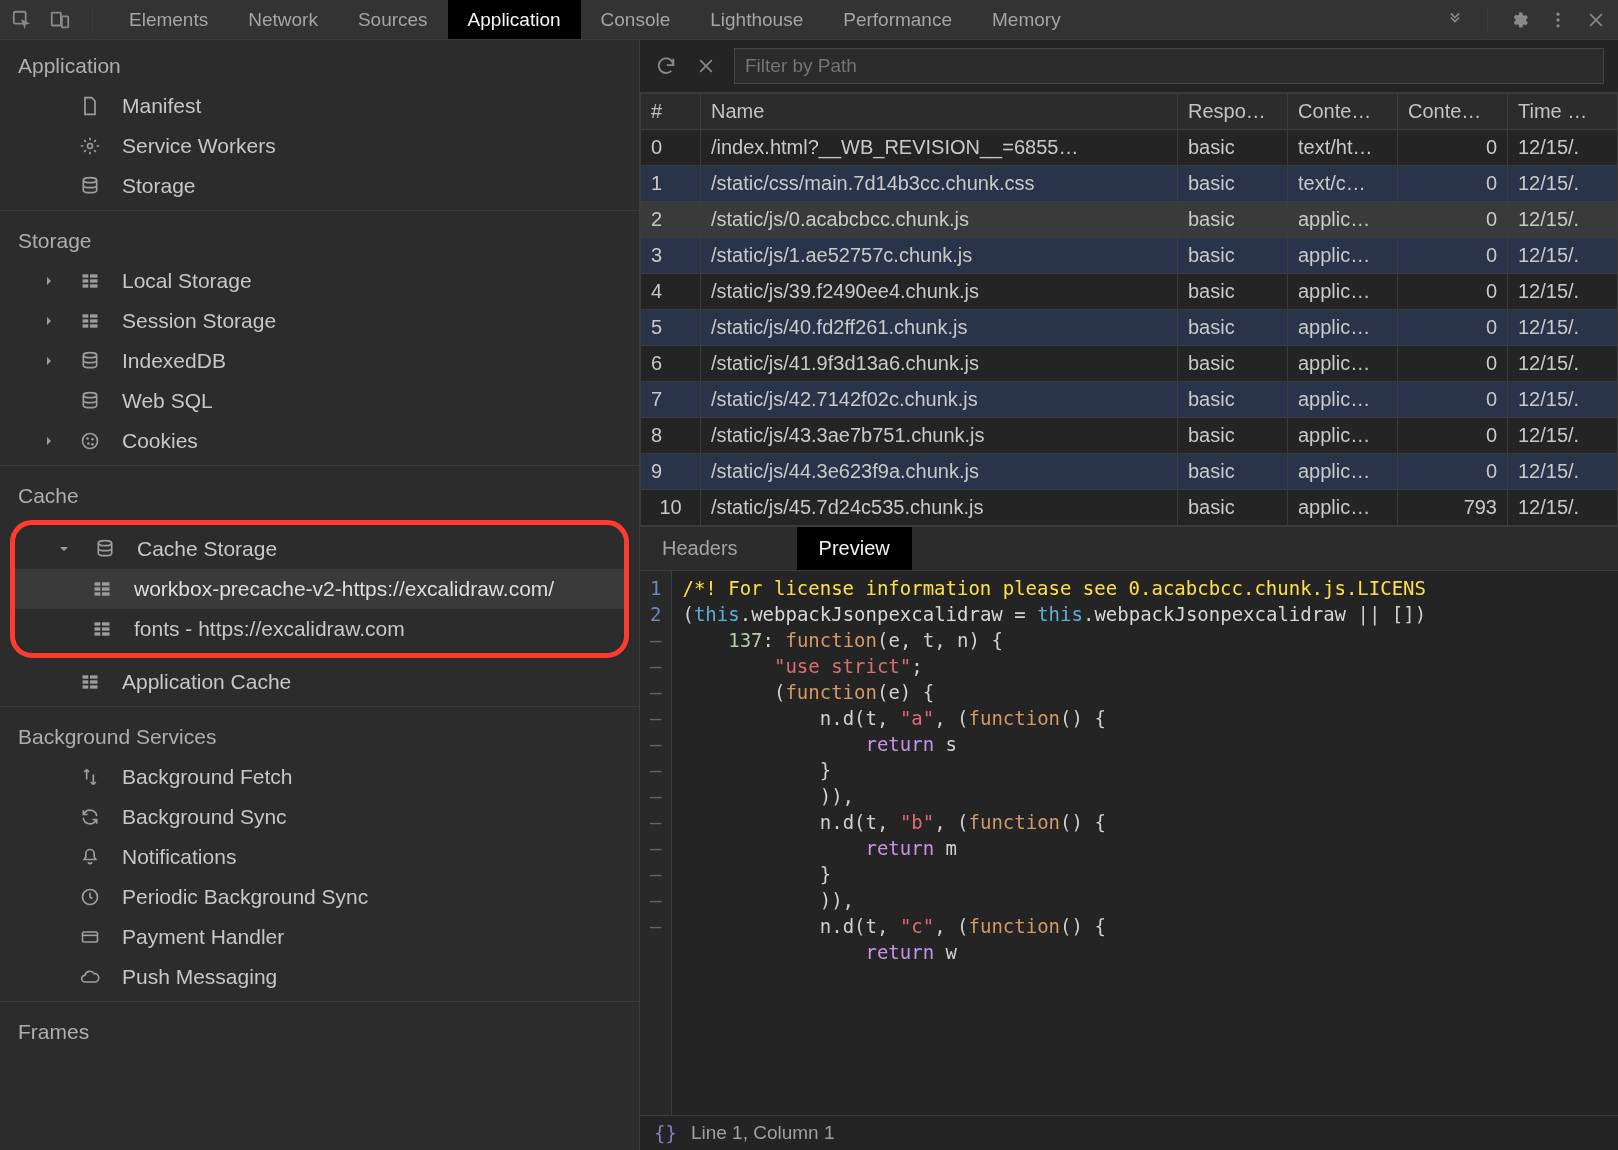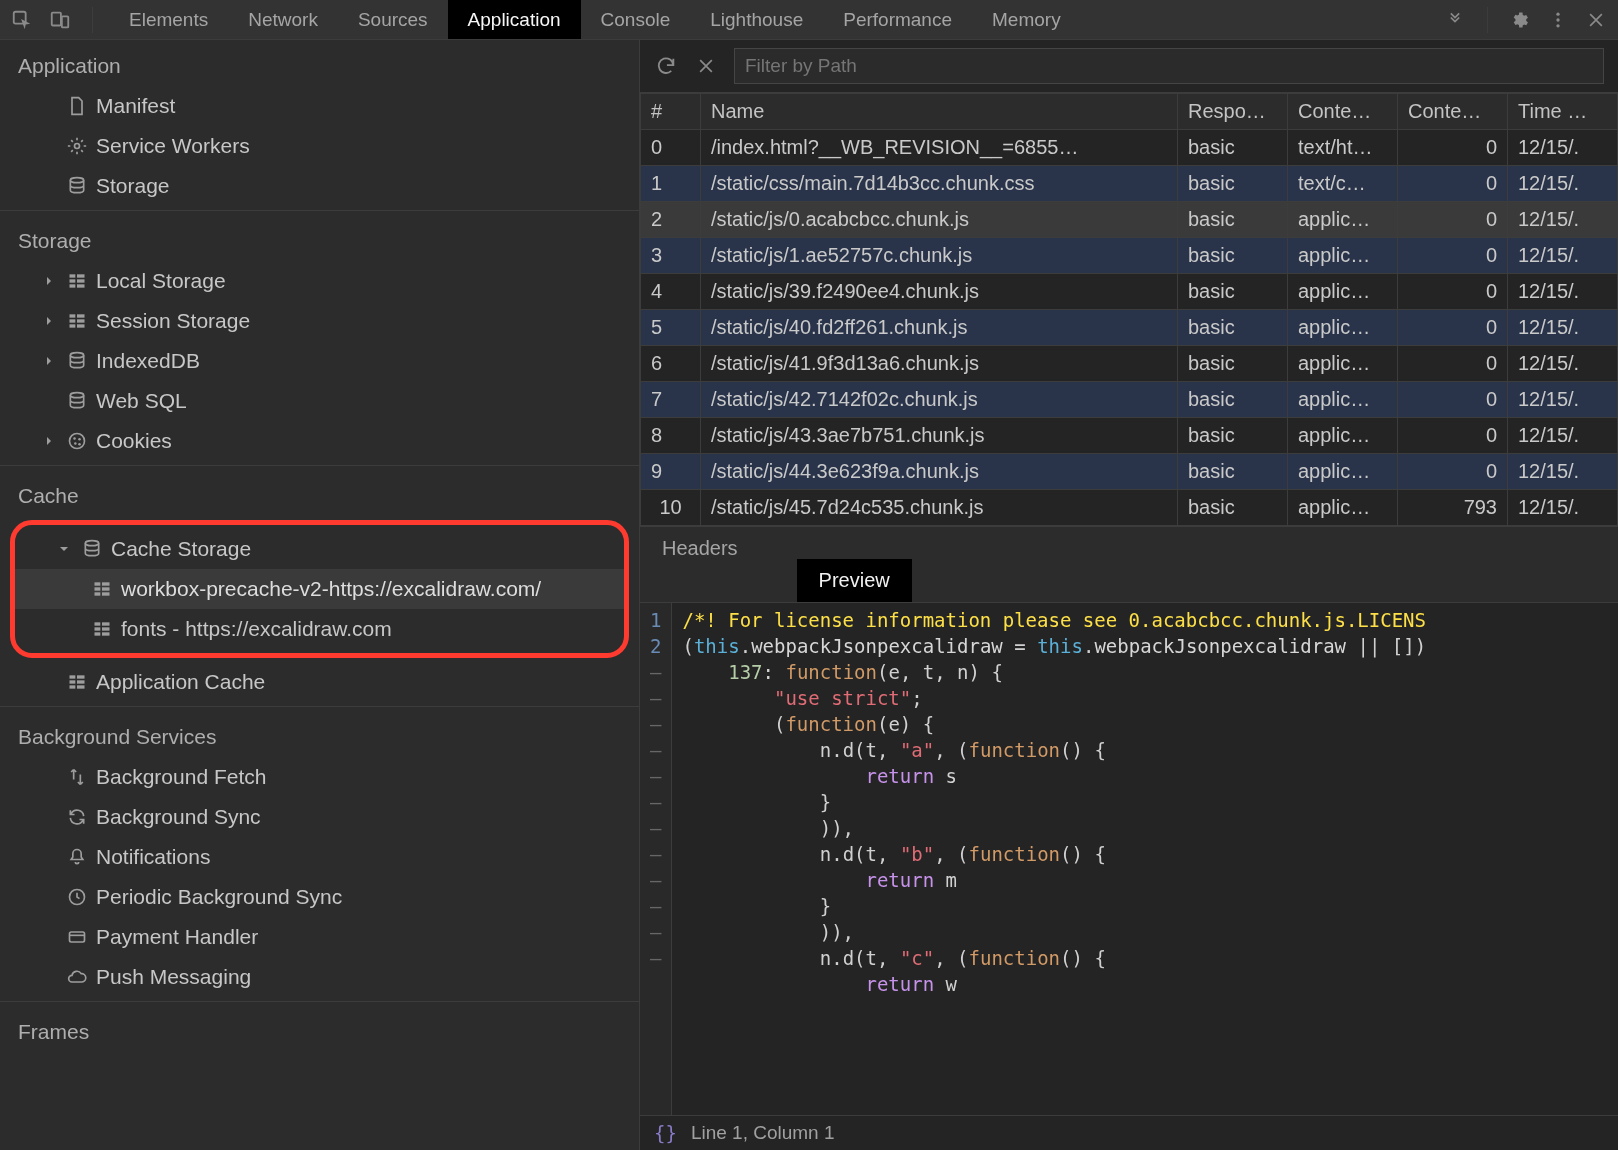--- a/index.html
+++ b/index.html
@@ -70,21 +70,21 @@
     font-size: 21px;
   }
   .tree-item {
     display: flex;
     align-items: center;
     padding: 4px 0 4px 18px;
     color: #c7c7c7;
     font-size: 21px;
     line-height: 32px;
     cursor: pointer;
-    gap: 8px;
+    gap: 21px;
   }
   .tree-item.indent1 { padding-left: 44px; }
   .tree-item.indent2 { padding-left: 76px; }
   .tree-item.selected {
     background: #3a3a3a;
     color: #dddddd;
   }
   .expander {
     width: 14px;
     display: inline-flex;
@@ -158,21 +158,21 @@
     border-bottom: 1px solid #3c3c3c;
     background: #2c2c2c;
     gap: 37px;
   }
   .sub-tab {
     padding: 10px 22px;
     font-size: 20px;
     color: #a5a5a5;
     cursor: pointer;
   }
-  .sub-tab.active { background:#000; color:#f2f2f2;margin-top:32px; }
+  .sub-tab.active { background:#000; color:#f2f2f2; }
   .code-pane {
     flex: 1;
     display: flex;
     overflow: hidden;
     background:#242424;
     font-family: Menlo, Consolas, monospace;
     font-size: 19px;
     line-height: 26px;
   }
   .gutter {

